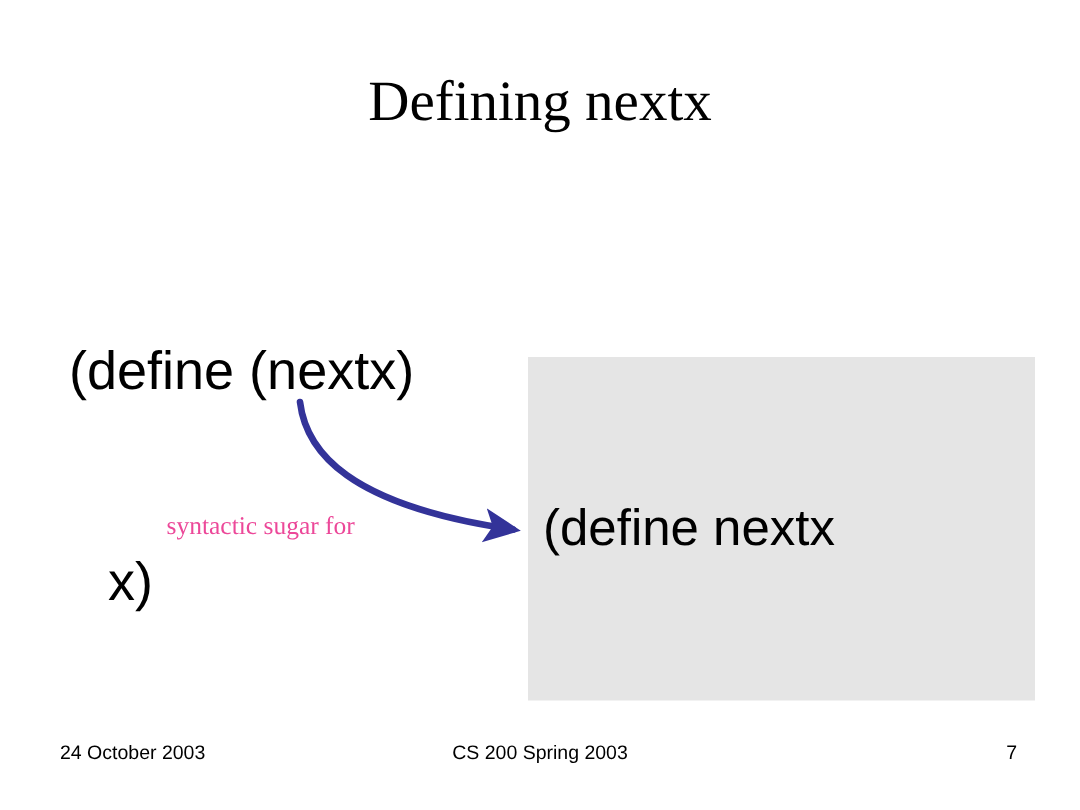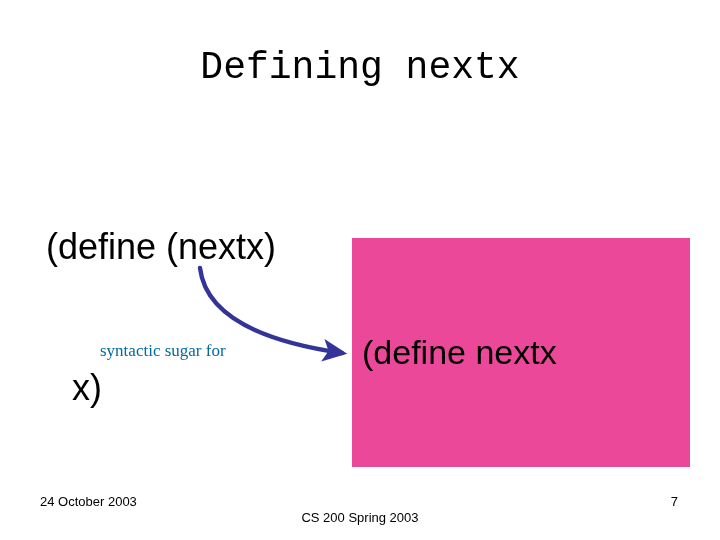--- a/index.html
+++ b/index.html
@@ -17,21 +17,21 @@
     font-family: "Liberation Sans", sans-serif;
   }
 
   
   #slide-title {
     position: absolute;
     left: 0;
     top: 46px;
     width: 720px;
     text-align: center;
-    font-family: Liberation Mono, monospace;
+    font-family: Liberation Serif, serif;
     font-size: 38px;
     font-weight: 400;
     color: #000000;
     letter-spacing: 0px;
     white-space: pre;
   }
 
   
   #sugared-code {
     position: absolute;
@@ -46,43 +46,43 @@
   #sugared-code .code-line { display: block; }
   #sugared-code .ind1 { padding-left: 26px; }
 
   
   #expansion-box {
     position: absolute;
     left: 352px;
     top: 238px;
     width: 338px;
     height: 229px;
-    background: #ec4899;
+    background: #e5e5e5;
   }
   #expansion-code {
     position: absolute;
     left: 10px;
     top: 4px;
     font-family: "Liberation Sans", sans-serif;
     font-size: 34px;
     line-height: 44px;
     color: #000000;
     white-space: pre;
   }
   #expansion-code .code-line { display: block; }
   #expansion-code .ind1 { padding-left: 22px; }
 
   
   #sugar-caption {
     position: absolute;
-    left: 100px;
+    left: 111px;
     top: 341px;
     font-family: "Liberation Serif", "DejaVu Serif", serif;
     font-size: 17px;
-    color: #0369a1;
+    color: #ec4899;
     white-space: pre;
   }
 
   
   #sugar-arrow {
     position: absolute;
     left: 180px;
     top: 255px;
     width: 190px;
     height: 115px;
@@ -92,21 +92,21 @@
   
   .footer-text {
     position: absolute;
     top: 494px;
     font-family: "Liberation Sans", sans-serif;
     font-size: 13px;
     color: #000000;
     white-space: pre;
   }
   #footer-date  { left: 40px; }
-  #footer-course{ left: 0; width: 720px; text-align: center; margin-top: 16px; }
+  #footer-course{ left: 0; width: 720px; text-align: center; }
   #footer-page  { left: 0; width: 720px; text-align: right; padding-right: 42px; box-sizing: border-box; }
 </style>
 </head>
 <body>
 
 <div id="slide">
 
   <div id="slide-title">Defining nextx</div>
 
   <div id="sugared-code">

